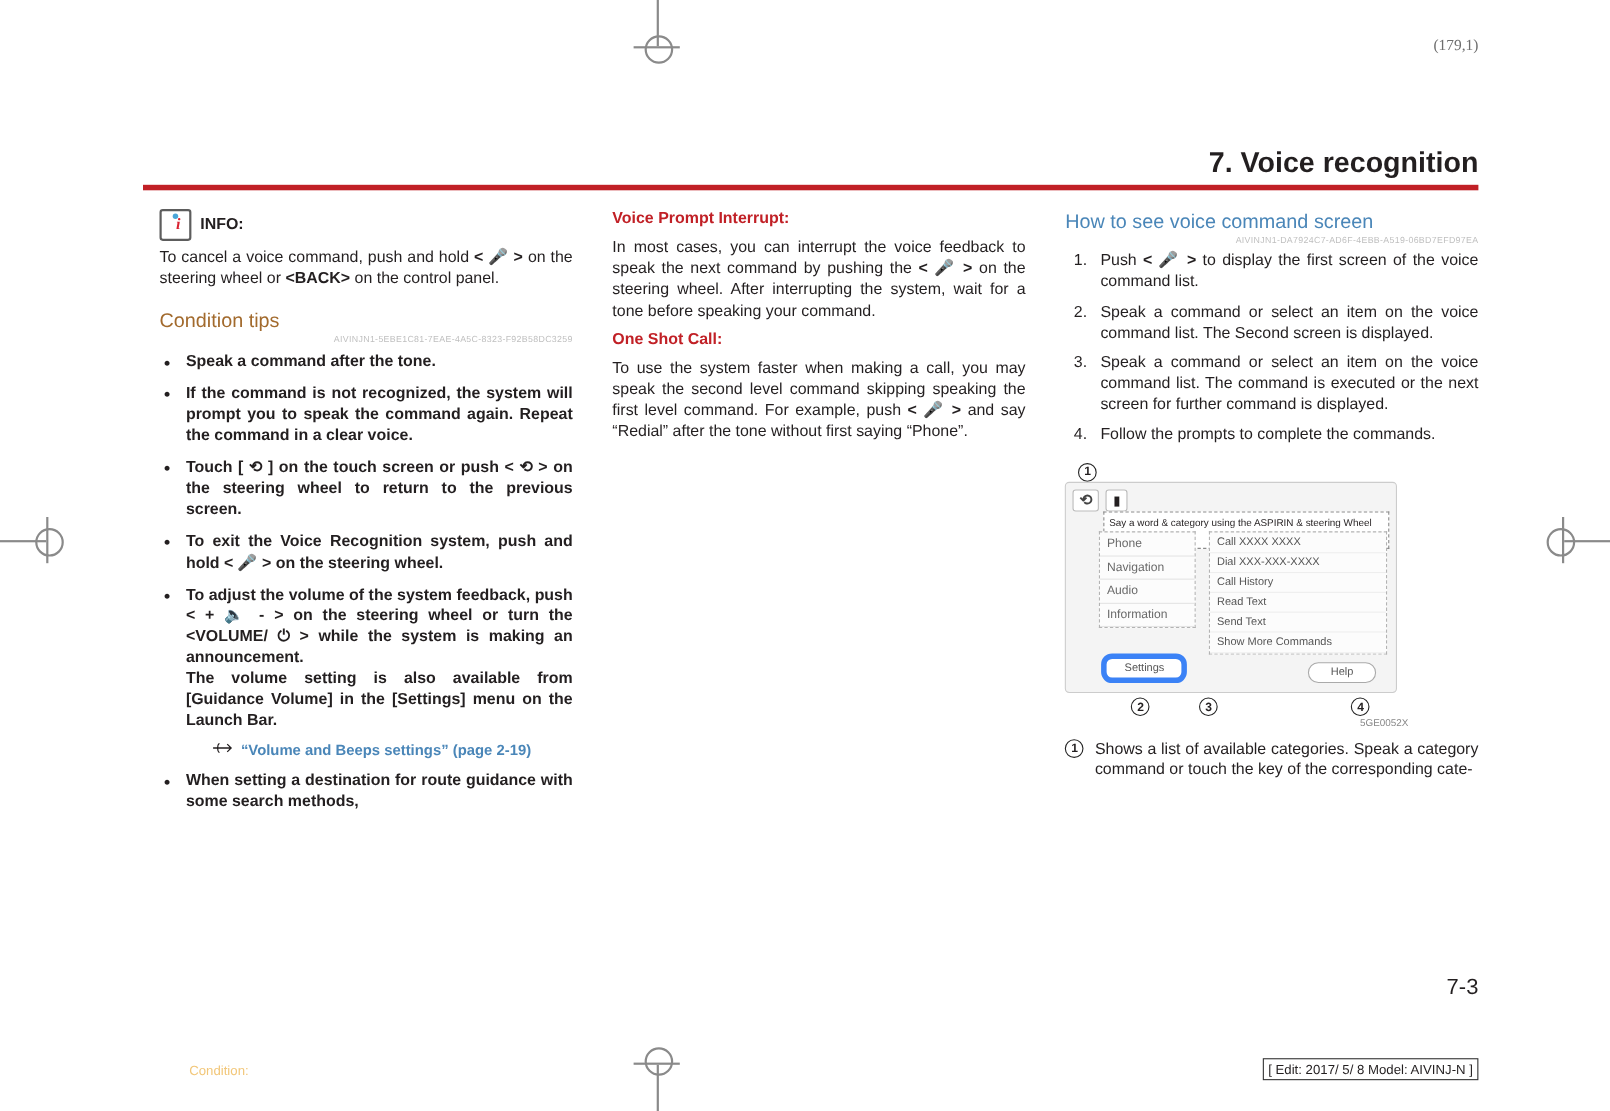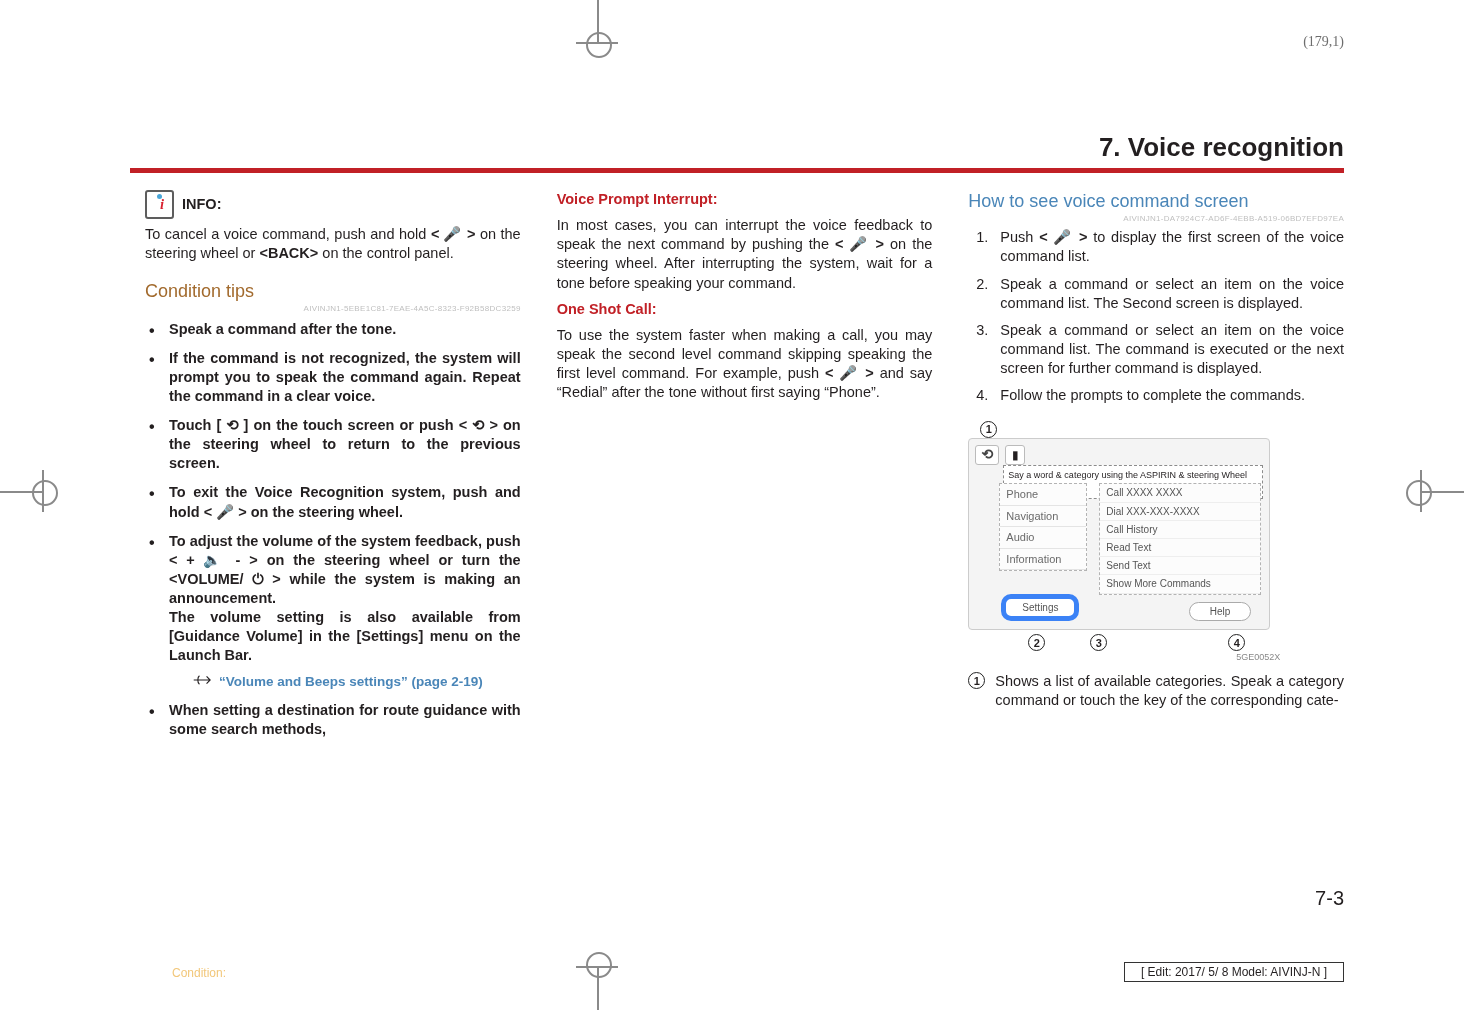--- a/index.html
+++ b/index.html
@@ -210,21 +210,21 @@
 .page-num {
   position:absolute;bottom:100px;right:120px;
   font-size:20px;font-weight:500;
 }
 .footer-left {
   position:absolute;bottom:30px;left:140px;
   font-size:12px;color:#f2c77a;margin-left:32px;
 }
 .footer-right {
   position:absolute;bottom:28px;right:120px;
-  border:1.5px solid #333;padding:2px 16px;
+  border:1.5px solid #333;padding:2px 4px;
   font-size:12px;
 }
 .glyph {
   font-family:"Segoe UI Symbol","Apple Symbols",Arial,sans-serif;
 }
 </style>
 </head>
 <body>
 
 <div class="crop-mark v" style="left:597px;top:0"></div>

